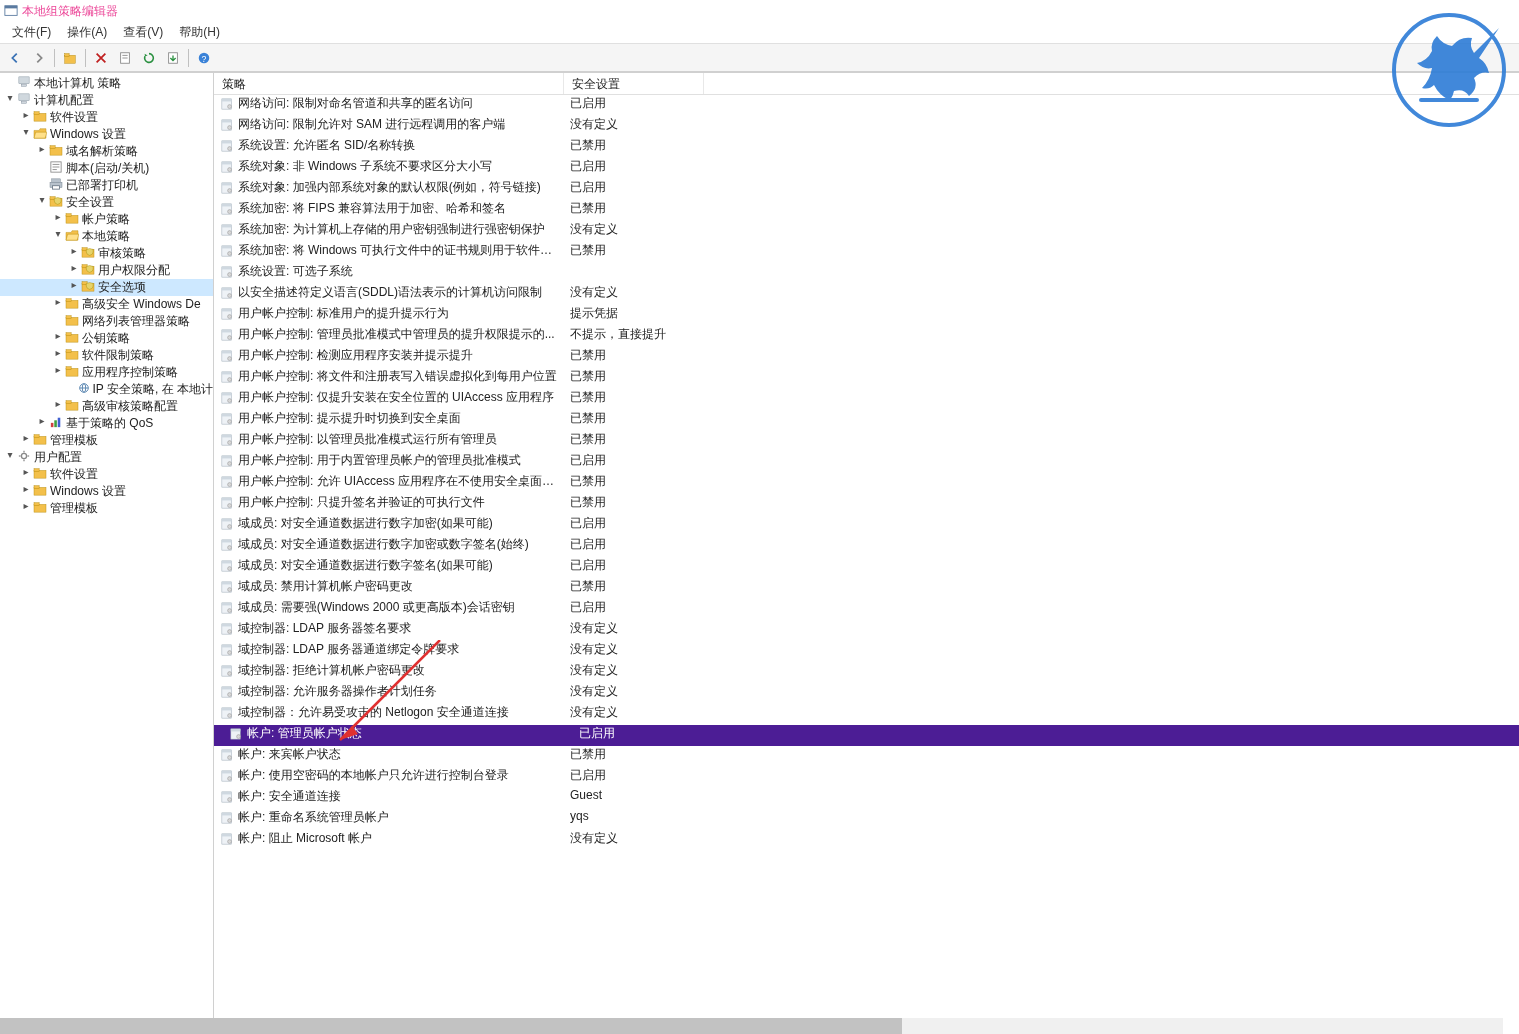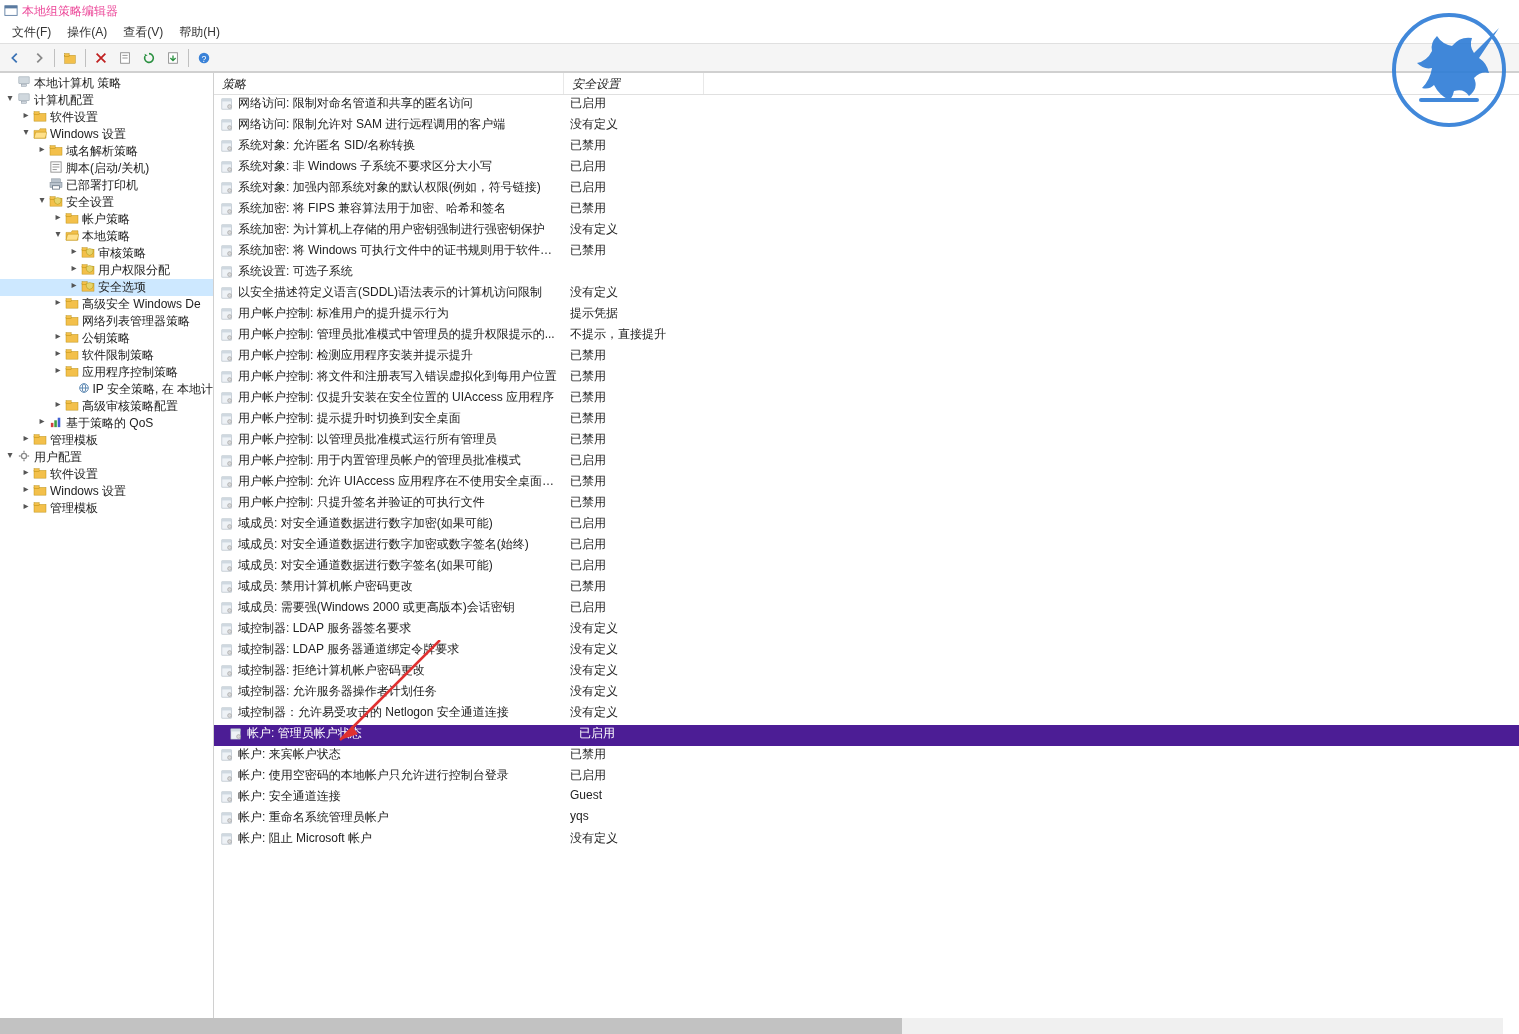--- a/index.html
+++ b/index.html
@@ -18,21 +18,21 @@
 
 .body { flex: 1; display: flex; background: #fff; border-top: 1px solid #d0d0d0; overflow: hidden;}
 .tree-pane { width: 214px; border-right: 1px solid #d0d0d0; overflow: auto; font-size: 12px; color: #222; padding: 2px 0 20px 0;}
 .tree-row { display: flex; align-items: flex-start; height: 17px; padding-left: 4px; white-space: nowrap; cursor: pointer;}
 .tree-row.selected { background: #cde8ff; }
 .tree-row .expander { width: 12px; text-align: center; color: #555; font-size: 10px; }
 .tree-row .icon { width: 16px; height: 14px; margin-right: 2px; display:flex; align-items:center; justify-content:center;}
 .tree-row .label { white-space: nowrap; }
 
 .list-pane { flex: 1; overflow: auto; font-size: 12px; color: #222; position: relative;}
-.list-header { display: flex; height: 22px; border-bottom: 1px solid #e0e0e0; position: sticky; top:0; background:#fff;font-style:italic;}
+.list-header { display: flex; height: 22px; border-bottom: 1px solid #e0e0e0; position: sticky; top:0; background:#fff;}
 .list-header .col { padding: 3px 8px; border-right: 1px solid #e8e8e8; font-size: 12px;}
 .col-policy { width: 350px; }
 .col-setting { width: 140px; }
 .list-body { }
 .list-row { display: flex; height: 21px; cursor: pointer;}
 .list-row.selected { background: #4c1d95; color: #fff; padding-left: 9px;}
 .list-row .cell { padding: 0 6px; overflow: hidden; text-overflow: ellipsis; white-space: nowrap; }
 .list-row .cell .doc-icon { width: 16px; height: 14px; display:inline-flex; align-items:center; vertical-align: middle; margin-right: 2px;}
 
 .scrollbar-bottom { position: absolute; bottom: 0; left: 0; right: 16px; height: 16px; background: #f0f0f0; display:flex;}
@@ -434,21 +434,21 @@
               </span><span>网络访问: 限制允许对 SAM 进行远程调用的客户端</span></div>
     <div class="cell col-setting"><span>没有定义</span></div>
   </div>
           <div class="list-row">
     <div class="cell col-policy"><span class="doc-icon">
                 <svg width="14" height="12" viewBox="0 0 16 14">
                   <rect x="2" y="1" width="11" height="12" class="doc-svg"></rect>
                   <rect x="2" y="1" width="11" height="3" fill="#cfd8e0"></rect>
                   <circle cx="11" cy="10" r="2.3" fill="#d8d8d8" stroke="#888" stroke-width="0.5"></circle>
                 </svg>
-              </span><span>系统对象: 允许匿名 SID/名称转换</span></div>
+              </span><span>系统设置: 允许匿名 SID/名称转换</span></div>
     <div class="cell col-setting"><span>已禁用</span></div>
   </div>
           <div class="list-row">
     <div class="cell col-policy"><span class="doc-icon">
                 <svg width="14" height="12" viewBox="0 0 16 14">
                   <rect x="2" y="1" width="11" height="12" class="doc-svg"></rect>
                   <rect x="2" y="1" width="11" height="3" fill="#cfd8e0"></rect>
                   <circle cx="11" cy="10" r="2.3" fill="#d8d8d8" stroke="#888" stroke-width="0.5"></circle>
                 </svg>
               </span><span>系统对象: 非 Windows 子系统不要求区分大小写</span></div>

